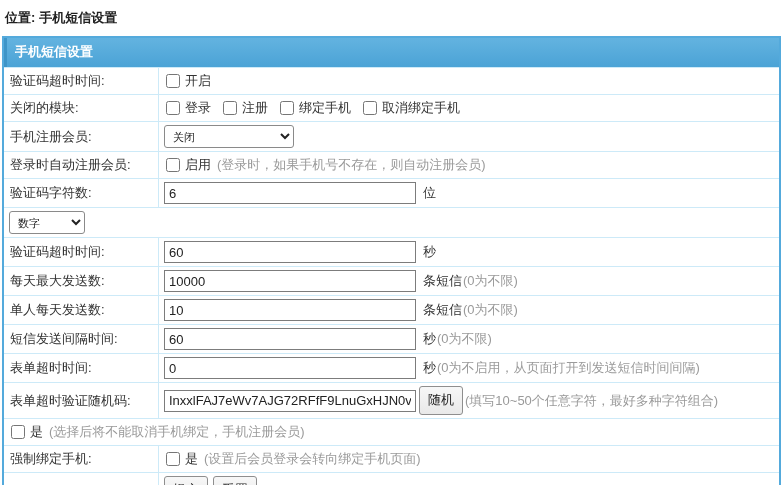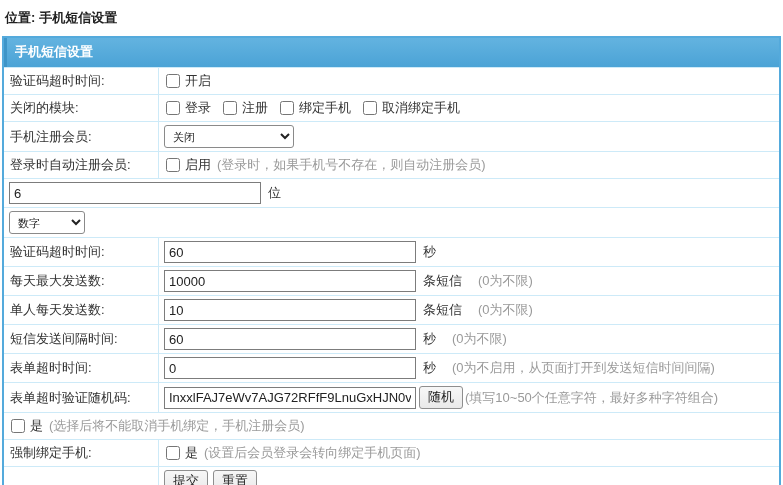--- a/index.html
+++ b/index.html
@@ -47,21 +47,21 @@
     flex: 1;
     display: flex;
     align-items: center;
     padding: 3px 4px 3px 5px;
   }
   .cb { width: 14px; height: 14px; margin: 0 5px 0 2px; flex: 0 0 auto; }
   .cb-label { color: #333; margin-right: 10px; }
   .cb-label.last { margin-right: 4px; }
   .hint { color: #9a9a9a; margin-left: 2px; }
   .unit { color: #333; margin-left: 7px; }
-  .unit-tight { color: #333; margin-left: 7px; margin-right: 16px; }
+  .unit-tight { color: #333; margin-left: 7px; margin-right: 1px; }
   .hint-joined { color: #9a9a9a; }
 
   input[type="text"] {
     width: 252px;
     height: 22px;
     border: 1px solid #7c7c7c;
     padding: 1px 4px;
     font-family: "Liberation Sans", "DejaVu Sans", sans-serif;
     font-size: 13px;
     color: #222;
@@ -73,21 +73,21 @@
     background: #ffffff;
     font-family: "Liberation Sans", "DejaVu Sans", sans-serif;
     font-size: 11px;
     color: #222;
     padding: 1px 4px;
   }
   .select-wide { width: 130px; }
   .select-narrow { width: 76px; }
 
   .btn {
-    height: 23px;
+    height: 29px;
     padding: 1px 8px 2px 8px;
     border: 1px solid #8e8e8e;
     border-radius: 3px;
     background: linear-gradient(#f7f7f7, #e9e9e9);
     font-family: "Liberation Sans", "DejaVu Sans", sans-serif;
     font-size: 13px;
     color: #222;
     cursor: pointer;
   }
   .btn-random { margin-left: 3px; }
@@ -137,20 +137,21 @@
   <div class="row">
     <div class="cell-label">登录时自动注册会员:</div>
     <div class="cell-field">
       <input type="checkbox" class="cb" style="">
       <span class="cb-label last">启用</span>
       <span class="hint">(登录时，如果手机号不存在，则自动注册会员)</span>
     </div>
   </div>
 
   <div class="row">
+    <div class="cell-label">验证码字符数:</div>
     <div class="cell-field">
       <input type="text" value="6" style="">
       <span class="unit">位</span>
     </div>
   </div>
 
   <div class="row">
     <div class="cell-field">
       <select class="select-narrow">
         <option>数字</option>

